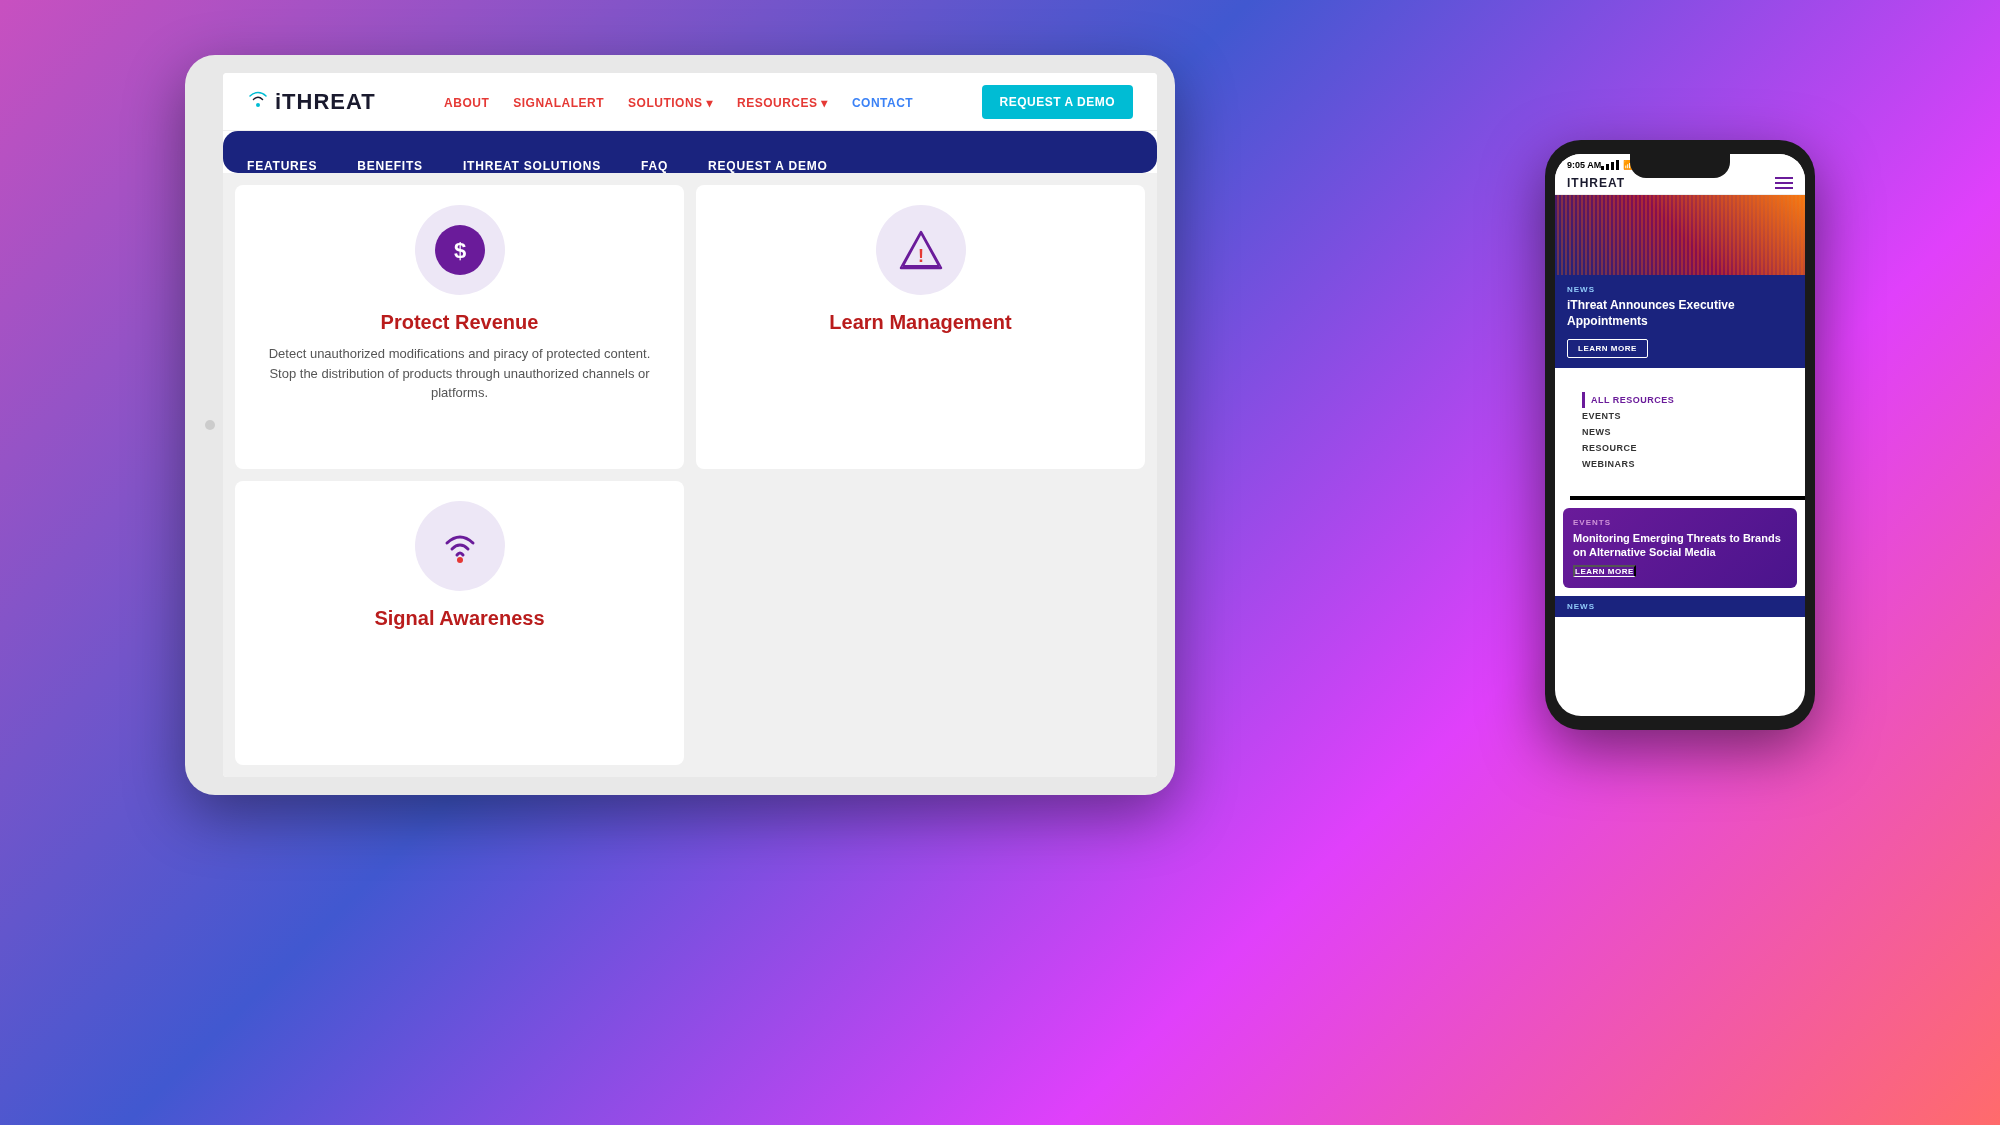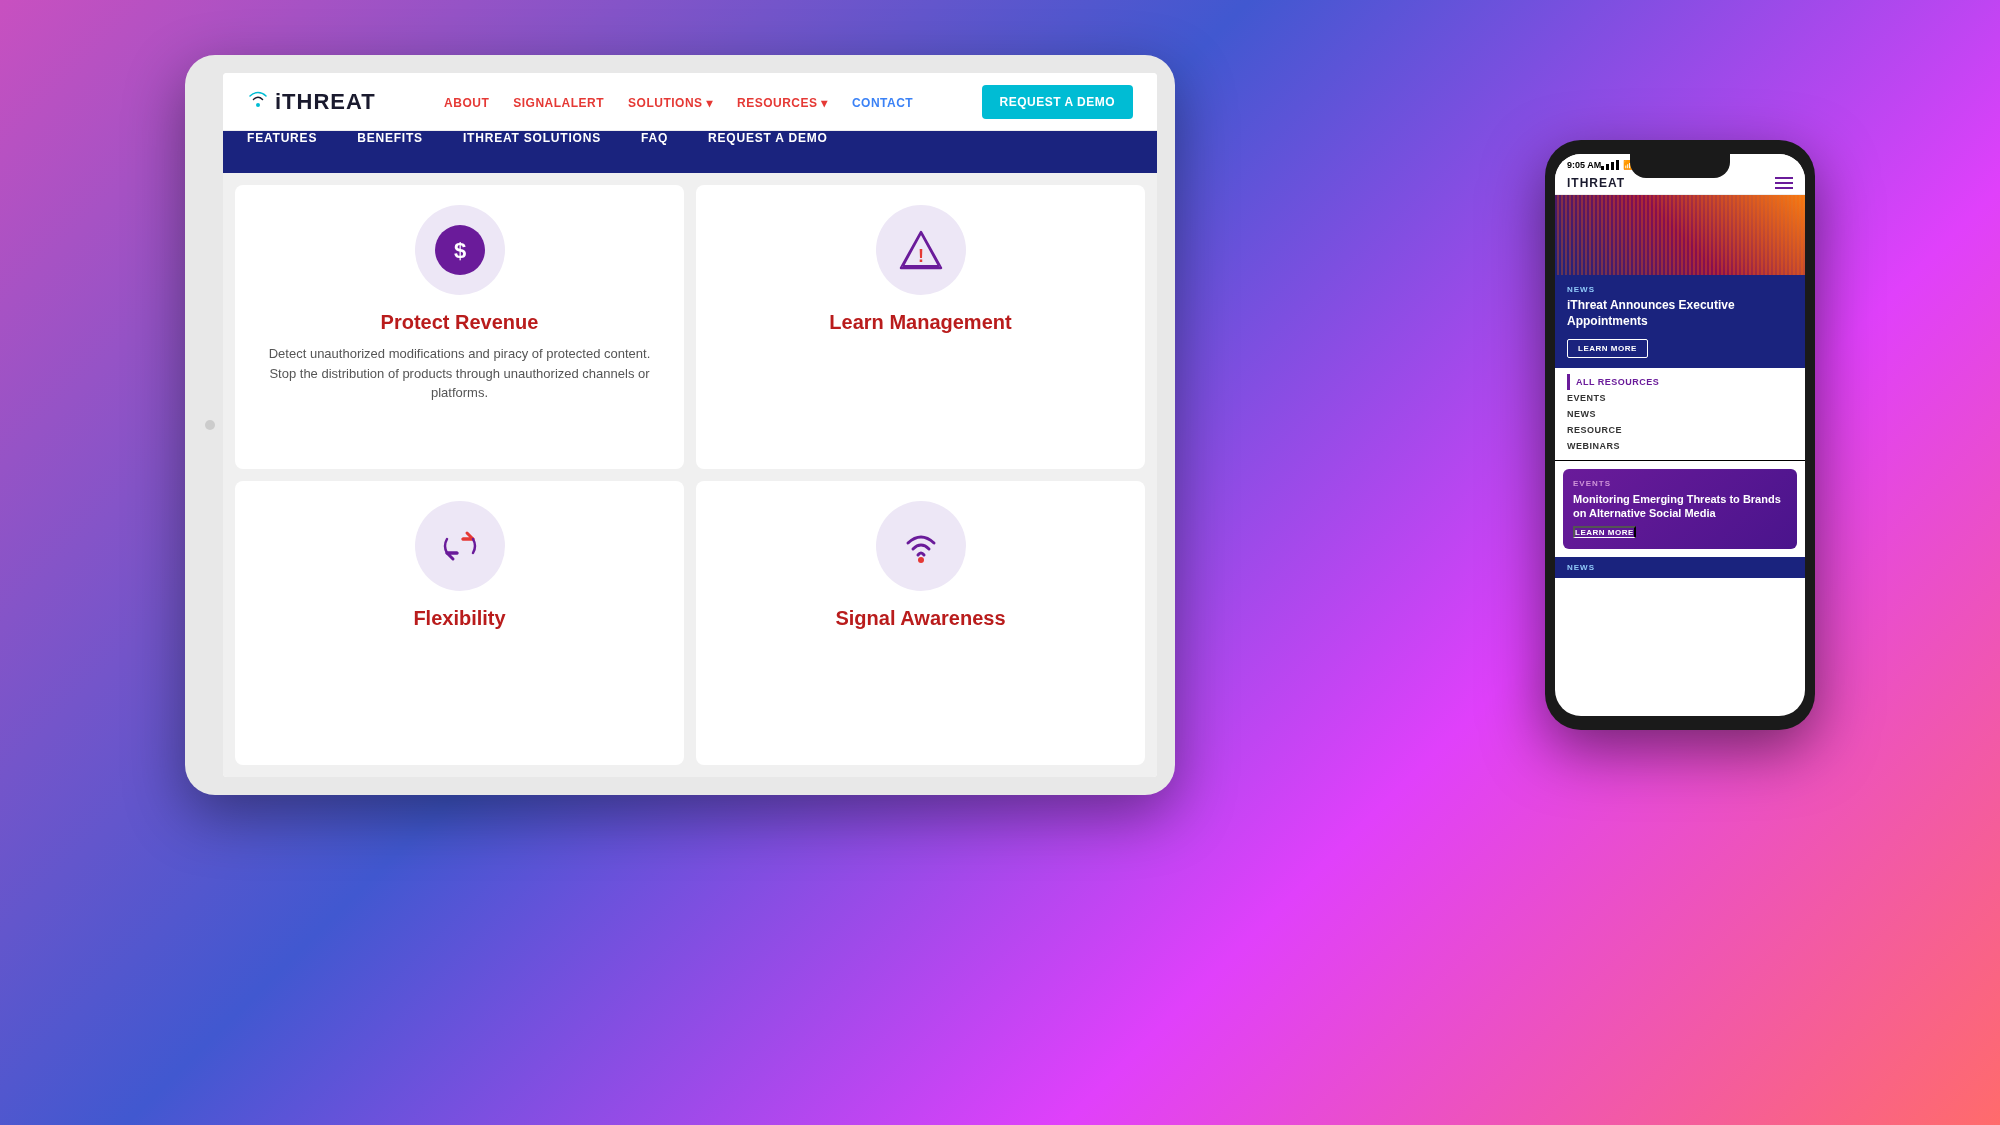--- a/index.html
+++ b/index.html
@@ -89,23 +89,24 @@
       text-decoration: none;
       letter-spacing: 0.5px;
     }
 
     
     .tablet-subnav {
       background: #1a237e;
       padding: 0 24px;
       height: 42px;
       display: flex;
-      align-items: flex-start;
+      align-items: flex-end;
       gap: 40px;
       flex-shrink: 0;
+      border-radius: 15px;
     }
     .tablet-subnav a {
       color: #fff;
       text-decoration: none;
       font-size: 12px;
       font-weight: 600;
       letter-spacing: 0.8px;
     }
 
     
@@ -333,23 +334,24 @@
       padding: 4px 10px;
       font-size: 8px;
       font-weight: 600;
       letter-spacing: 0.5px;
       border-radius: 2px;
     }
 
     
     .phone-resources {
       background: #fff;
-      padding: 6px 12px;
-      flex-shrink: 0;
-      border-bottom: 1px solid #000000;
+      padding: 24px 12px;
+      flex-shrink: 0;
+      border-bottom: 4px solid #000000;
+      margin-left: 15px;
     }
     .phone-resource-item {
       font-size: 9px;
       color: #333;
       padding: 3px 0;
       font-weight: 600;
       letter-spacing: 0.5px;
     }
     .phone-resource-item.active {
       color: #6a1b9a;
@@ -470,35 +472,20 @@
             <polygon points="25,5 47,44 3,44" fill="#ede7f6" stroke="#ede7f6" stroke-linejoin="round"></polygon>
             <polygon points="25,7 45,43 5,43" fill="none" stroke="#6a1b9a" stroke-width="2.5" stroke-linejoin="round"></polygon>
             <polygon points="25,8 44,42 6,42" fill="#ede7f6"></polygon>
             <path d="M25,8 L43,41 H7 Z" fill="#ede7f6" stroke="#6a1b9a" stroke-width="2" stroke-linejoin="round"></path>
             <text x="25" y="37" text-anchor="middle" font-size="18" font-weight="bold" fill="#e53935">!</text>
           </svg>
         </div>
         <div class="feature-title">Learn Management</div>
       </div>
 
-      <div class="feature-card">
-        <div class="feature-icon-circle">
-          <svg class="icon-flex" viewBox="0 0 50 50">
-
-            <path d="M28,18 L38,18 L32,12" fill="none" stroke="#e53935" stroke-width="3" stroke-linecap="round" stroke-linejoin="round"></path>
-            <path d="M28,18 L38,18" fill="none" stroke="#e53935" stroke-width="3" stroke-linecap="round"></path>
-
-            <path d="M22,32 L12,32 L18,38" fill="none" stroke="#6a1b9a" stroke-width="3" stroke-linecap="round" stroke-linejoin="round"></path>
-            <path d="M22,32 L12,32" fill="none" stroke="#6a1b9a" stroke-width="3" stroke-linecap="round"></path>
-
-            <path d="M38,18 Q42,25 38,32 M12,32 Q8,25 12,18" fill="none" stroke="#6a1b9a" stroke-width="2.5" stroke-linecap="round"></path>
-          </svg>
-        </div>
-        <div class="feature-title">Flexibility</div>
-      </div>
 
       <div class="feature-card">
         <div class="feature-icon-circle">
           <svg class="icon-wifi" viewBox="0 0 50 50">
             <path d="M12,22 Q25,10 38,22" fill="none" stroke="#6a1b9a" stroke-width="3" stroke-linecap="round"></path>
             <path d="M17,28 Q25,20 33,28" fill="none" stroke="#6a1b9a" stroke-width="3" stroke-linecap="round"></path>
             <path d="M22,34 Q25,30 28,34" fill="none" stroke="#6a1b9a" stroke-width="3" stroke-linecap="round"></path>
             <circle cx="25" cy="39" r="3" fill="#e53935"></circle>
           </svg>
         </div>

